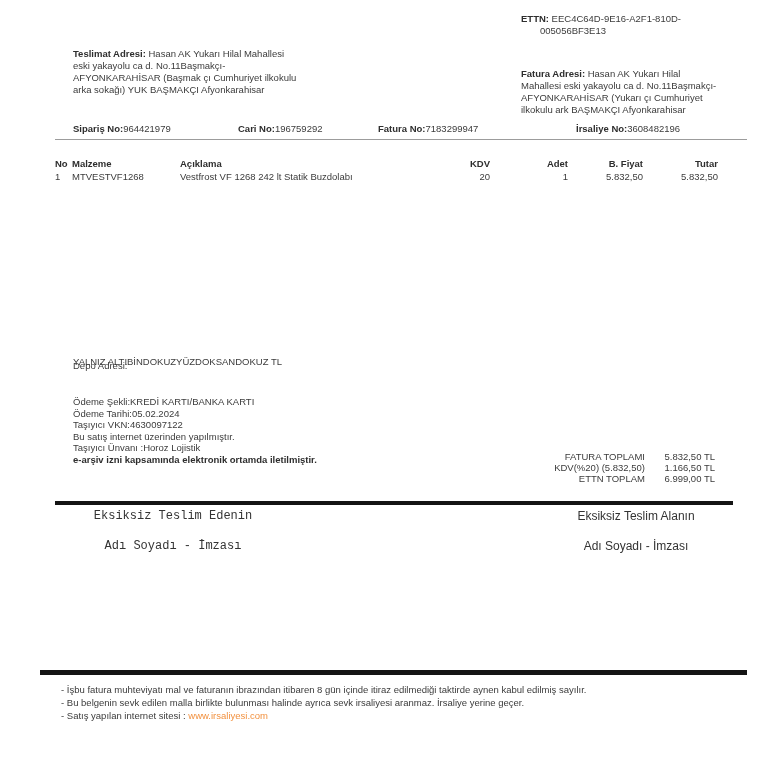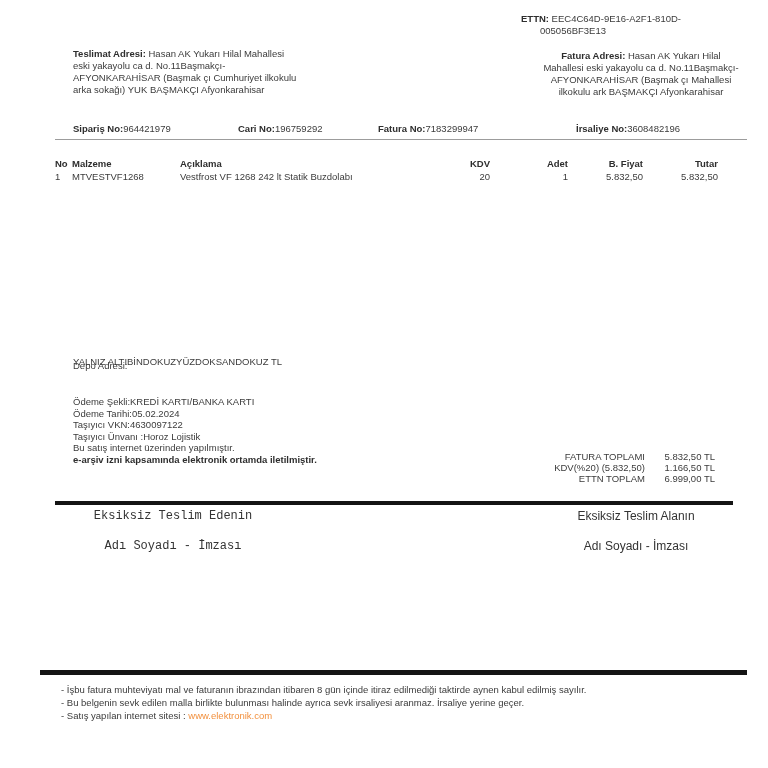--- a/index.html
+++ b/index.html
@@ -9,21 +9,21 @@
   .b{font-weight:bold;color:#2e2e2e;}
   .fs{font-size:9.5px;line-height:12px;}
   .page{position:absolute;left:0;top:0;width:768px;height:768px;background:#fff;}
 
   
   .ettn{left:505px;top:13px;font-size:9.5px;line-height:12px;}
   .ettn-l2{left:524px;top:25px;font-size:9.5px;}
 
   
   .addr-left{left:57px;top:48px;width:250px;}
-  .addr-right{left:505px;top:50px;width:240px;text-align:center;}
+  .addr-right{left:505px;top:68px;width:240px;}
   .addr div{white-space:nowrap;}
 
   
   .oinfo{top:123px;font-size:9.5px;white-space:nowrap;}
   .thin-line{left:55px;top:139px;width:676px;height:1px;background:#9c9c9c;}
 
   
   .trow{left:0;top:0;width:768px;position:absolute;font-size:9.5px;}
   .cell{position:absolute;white-space:nowrap;}
   .c-no{left:55px;width:30px;}
@@ -78,21 +78,21 @@
       <span>Hasan  AK Yukarı Hilal Mahallesi</span></div>
     <div>eski yakayolu ca d. No.11Başmakçı-</div>
     <div>AFYONKARAHİSAR (Başmak çı Cumhuriyet ilkokulu</div>
     <div>arka sokağı) YUK BAŞMAKÇI Afyonkarahisar</div>
   </div>
 
   <div class="abs fs addr addr-right">
     <div><span class="b">Fatura Adresi:</span>
       <span>Hasan  AK Yukarı Hilal</span></div>
     <div>Mahallesi eski yakayolu ca d. No.11Başmakçı-</div>
-    <div>AFYONKARAHİSAR (Başmak çı Mahallesi</div>
+    <div>AFYONKARAHİSAR (Yukarı çı Cumhuriyet</div>
     <div>ilkokulu ark BAŞMAKÇI Afyonkarahisar</div>
   </div>
 
   <div class="abs oinfo" style="left:57px;">
     <span class="b">Sipariş No:</span><span>964421979</span>
   </div>
   <div class="abs oinfo" style="left:222px;">
     <span class="b">Cari No:</span><span>196759292</span>
   </div>
   <div class="abs oinfo" style="left:362px;">
@@ -124,22 +124,22 @@
     </div>
   </div>
 
   <div class="abs words">YALNIZ ALTIBİNDOKUZYÜZDOKSANDOKUZ TL</div>
   <div class="abs depot">Depo Adresi:</div>
 
   <div class="abs payment">
     <div>Ödeme Şekli:KREDİ KARTI/BANKA KARTI</div>
     <div>Ödeme Tarihi:05.02.2024</div>
     <div>Taşıyıcı VKN:4630097122</div>
+    <div>Bu satış internet üzerinden yapılmıştır.</div>
     <div>Taşıyıcı Ünvanı :Horoz Lojistik</div>
-    <div>Bu satış internet üzerinden yapılmıştır.</div>
     <div class="strong">e-arşiv izni kapsamında elektronik ortamda iletilmiştir.</div>
   </div>
 
   <div>
     <div class="totrow" style="top:451px;">
       <span class="lab">FATURA TOPLAMI</span>
       <span class="val">5.832,50 TL</span>
     </div>
     <div class="totrow" style="top:462px;">
       <span class="lab">KDV(%20) (5.832,50)</span>
@@ -154,16 +154,16 @@
   <div class="abs div1"></div>
   <div class="abs sig sigl sig-t">Eksiksiz Teslim Edenin</div>
   <div class="abs sig sigl sig-s">Adı Soyadı - İmzası</div>
   <div class="abs sig sigr sig-t">Eksiksiz Teslim Alanın</div>
   <div class="abs sig sigr sig-s">Adı Soyadı - İmzası</div>
 
   <div class="abs div2"></div>
   <div class="abs fnote" style="top:684px;">- İşbu fatura muhteviyatı mal ve faturanın ibrazından itibaren 8 gün içinde itiraz edilmediği taktirde aynen kabul edilmiş sayılır.</div>
   <div class="abs fnote" style="top:697px;">- Bu belgenin sevk edilen malla birlikte bulunması halinde ayrıca sevk irsaliyesi aranmaz. İrsaliye yerine geçer.</div>
   <div class="abs fnote" style="top:710px;">
-    <span>- Satış yapılan internet sitesi : </span><a href="#" class="link">www.elektronik.com</a>
+    <span>- Satış yapılan internet sitesi : </span><a href="#" class="link">www.irsaliyesi.com</a>
   </div>
 
 </div>
 
 </body></html>

